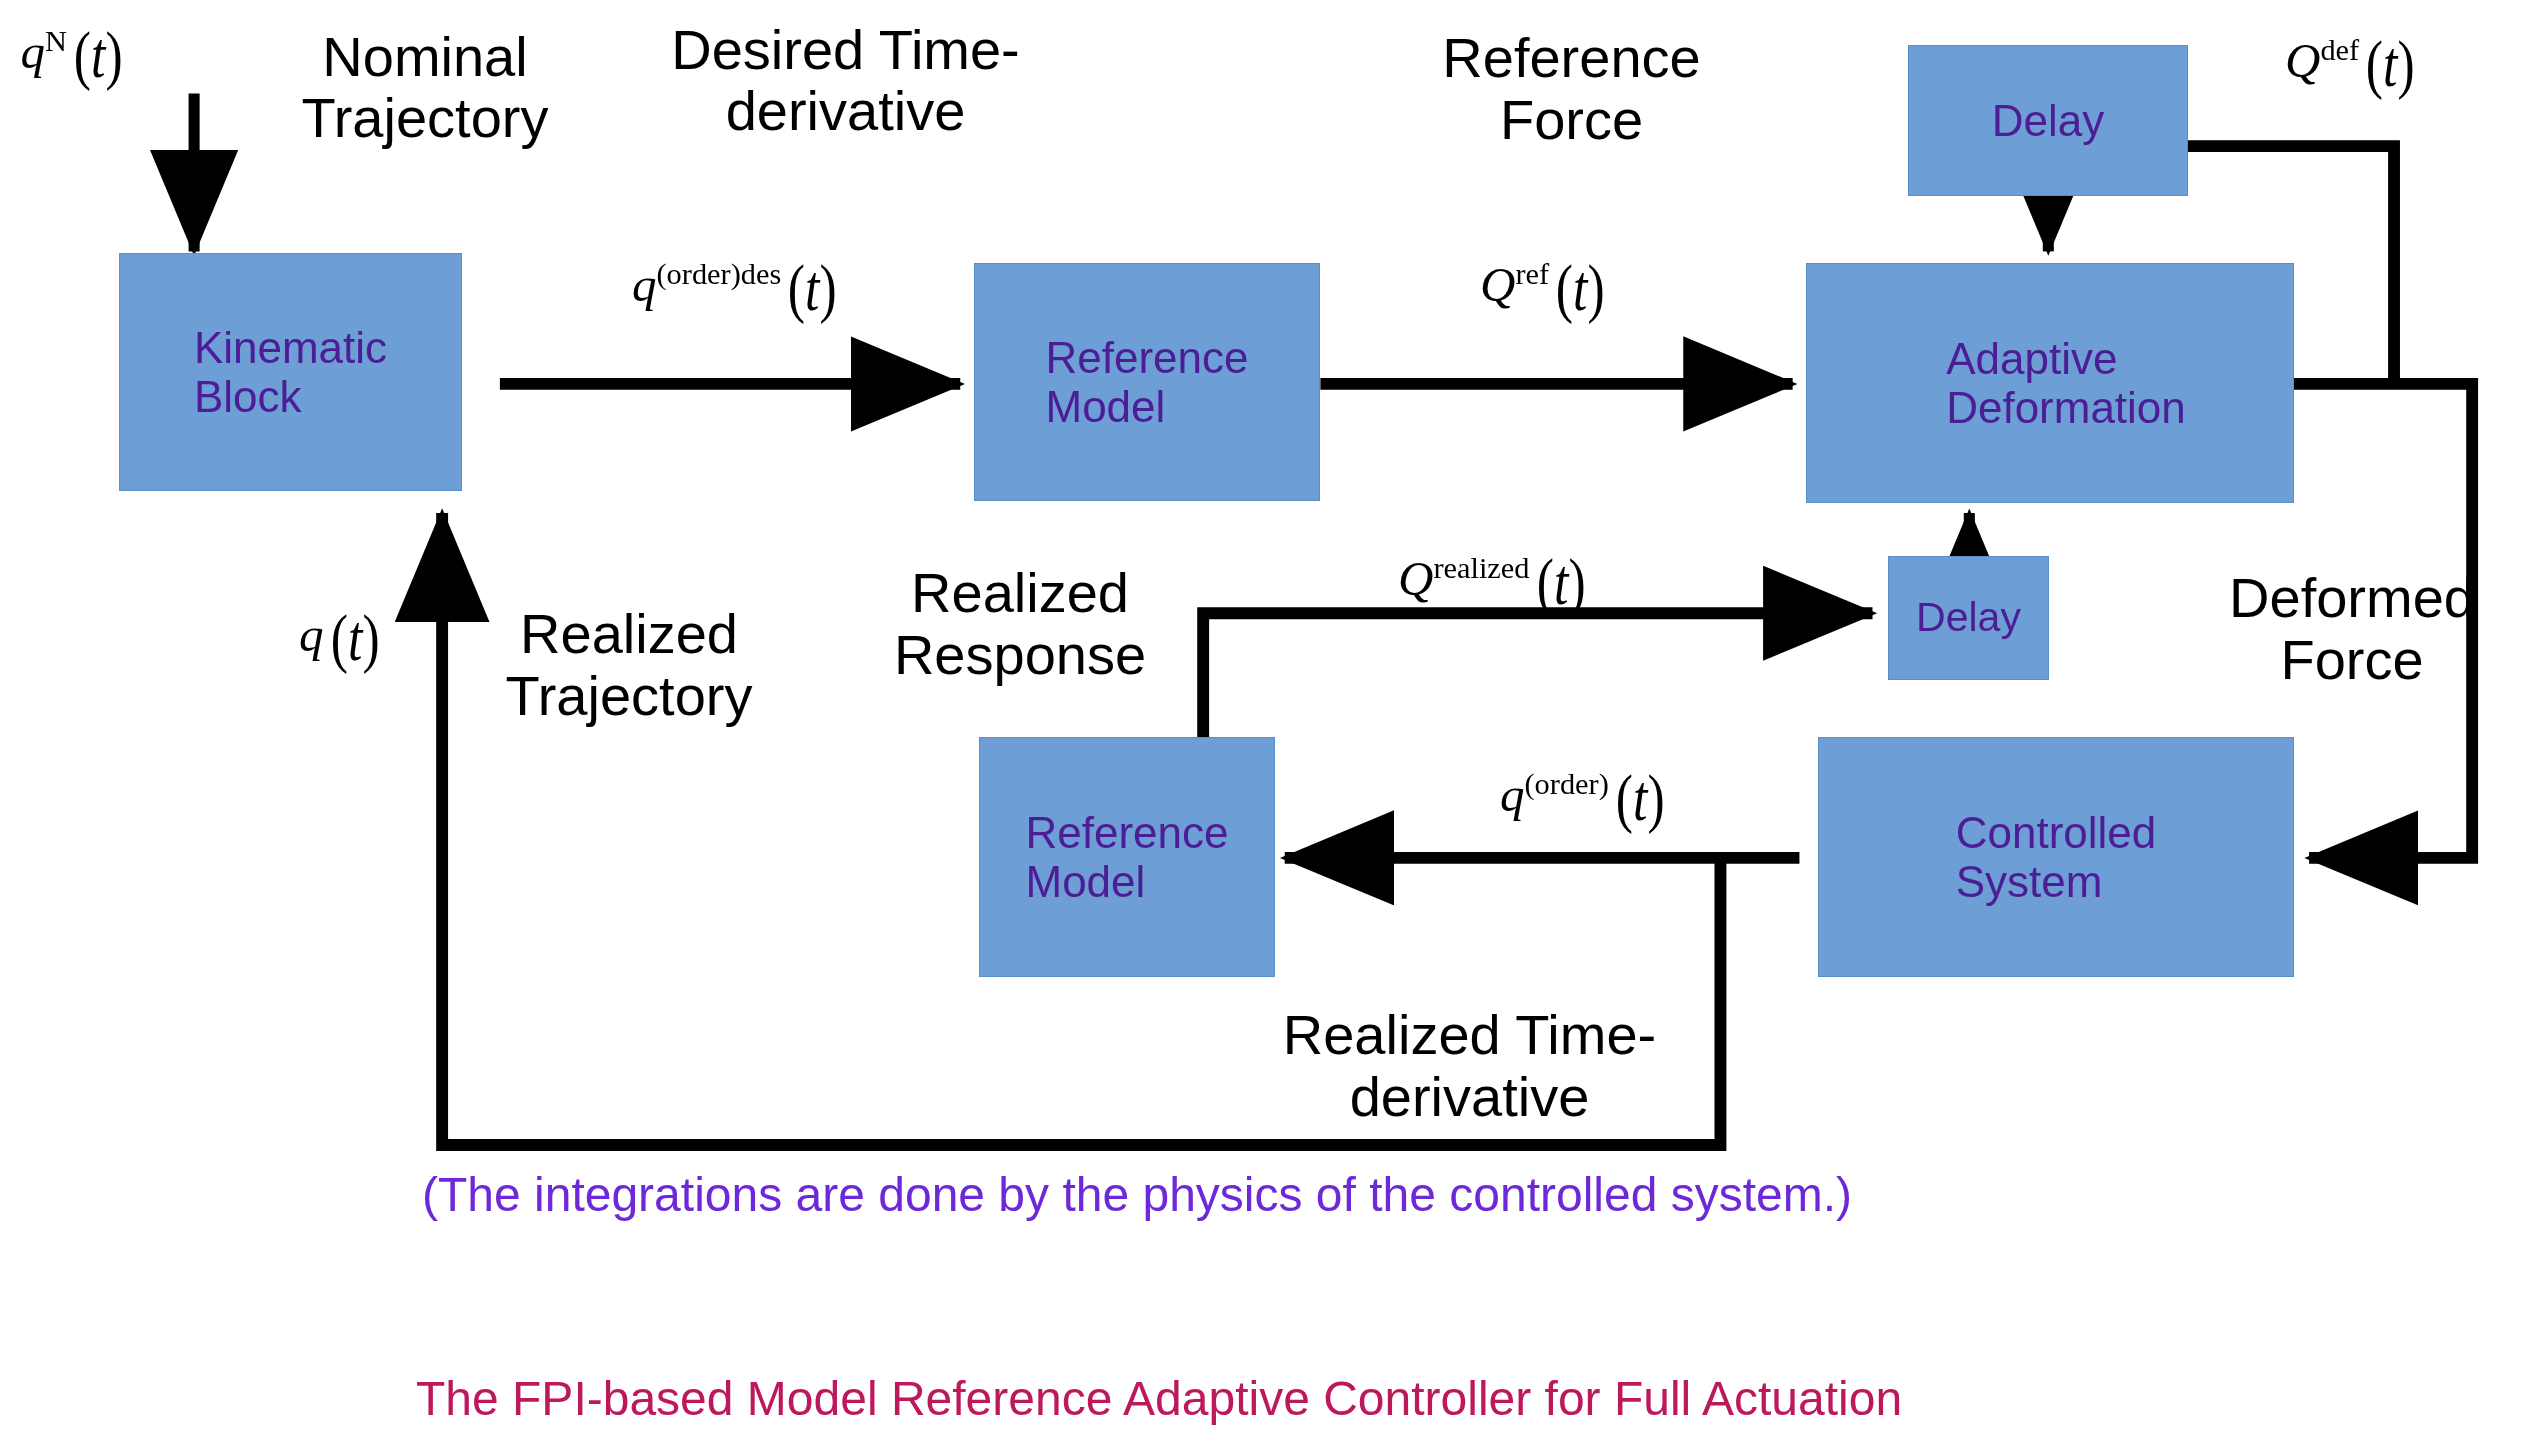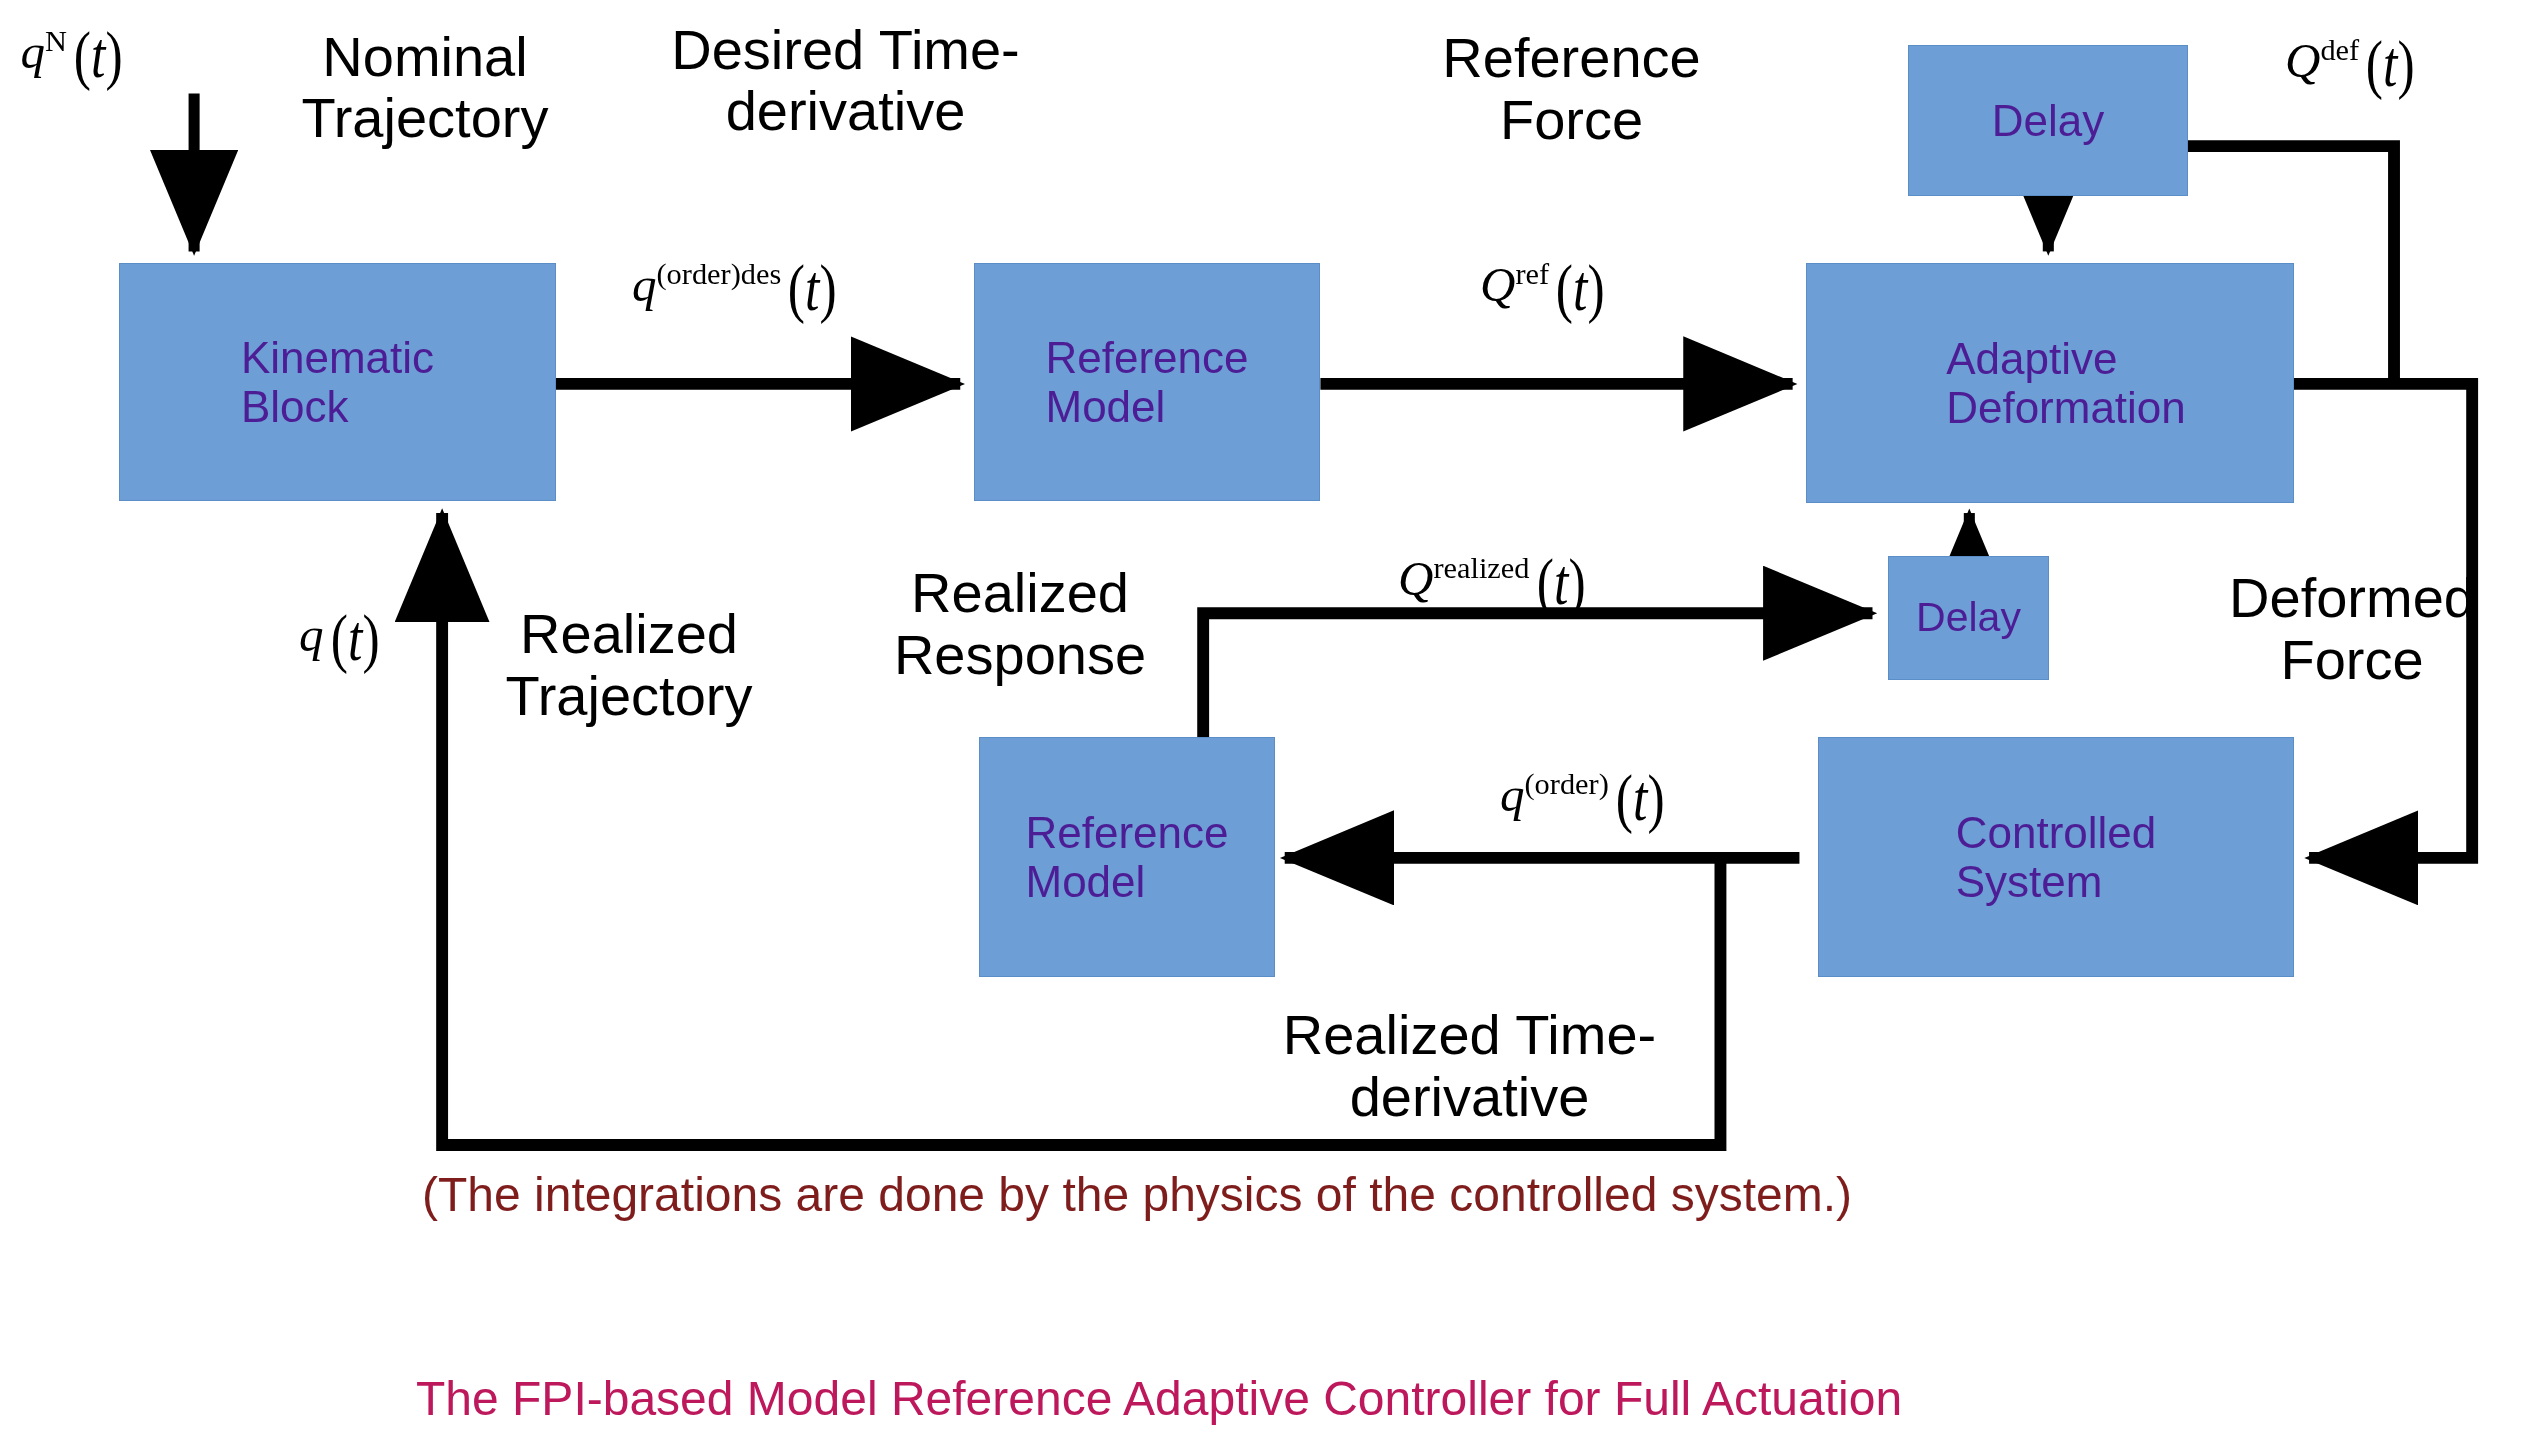--- a/index.html
+++ b/index.html
@@ -64,21 +64,21 @@
   }
   .paren {
     font-family: "Liberation Serif", serif;
     font-size: 1.35em;
     vertical-align: -0.13em;
     display: inline-block;
     transform: scaleX(0.78);
   }
   .caption {
     position: absolute;
-    color: #7f1d1d;
+    color: #6d28d9;
     font-family: "Liberation Sans", sans-serif;
     font-size: 48px;
     white-space: nowrap;
   }
   .title {
     position: absolute;
     color: #be185d;
     font-family: "Liberation Sans", sans-serif;
     font-size: 48px;
     white-space: nowrap;
@@ -118,21 +118,21 @@
 
     <path d="M2318,652 L2318,604" stroke="#000000" stroke-width="13" fill="none" marker-end="url(#ah)"></path>
 
     <path d="M1416,1140 L1416,722 L2204,722" stroke="#000000" stroke-width="14" fill="none" marker-end="url(#ah)"></path>
 
     <path d="M2118,1010 L1512,1010" stroke="#000000" stroke-width="14" fill="none" marker-end="url(#ah)"></path>
 
     <path d="M2025,1010 L2025,1348 L520,1348 L520,604" stroke="#000000" stroke-width="14" fill="none" marker-end="url(#ah)"></path>
   </svg>
 
-  <div class="block" style="left:119px; top:263px; width:437px; height:238px;">Kinematic
+  <div class="block" style="left:119px; top:253px; width:343px; height:238px;">Kinematic
 Block</div>
 
   <div class="block" style="left:974px; top:263px; width:346px; height:238px;">Reference
 Model</div>
 
   <div class="block" style="left:1806px; top:263px; width:488px; height:240px;padding-left:32px;">Adaptive
 Deformation</div>
 
   <div class="block" style="left:1908px; top:45px; width:280px; height:151px;">Delay</div>
 

